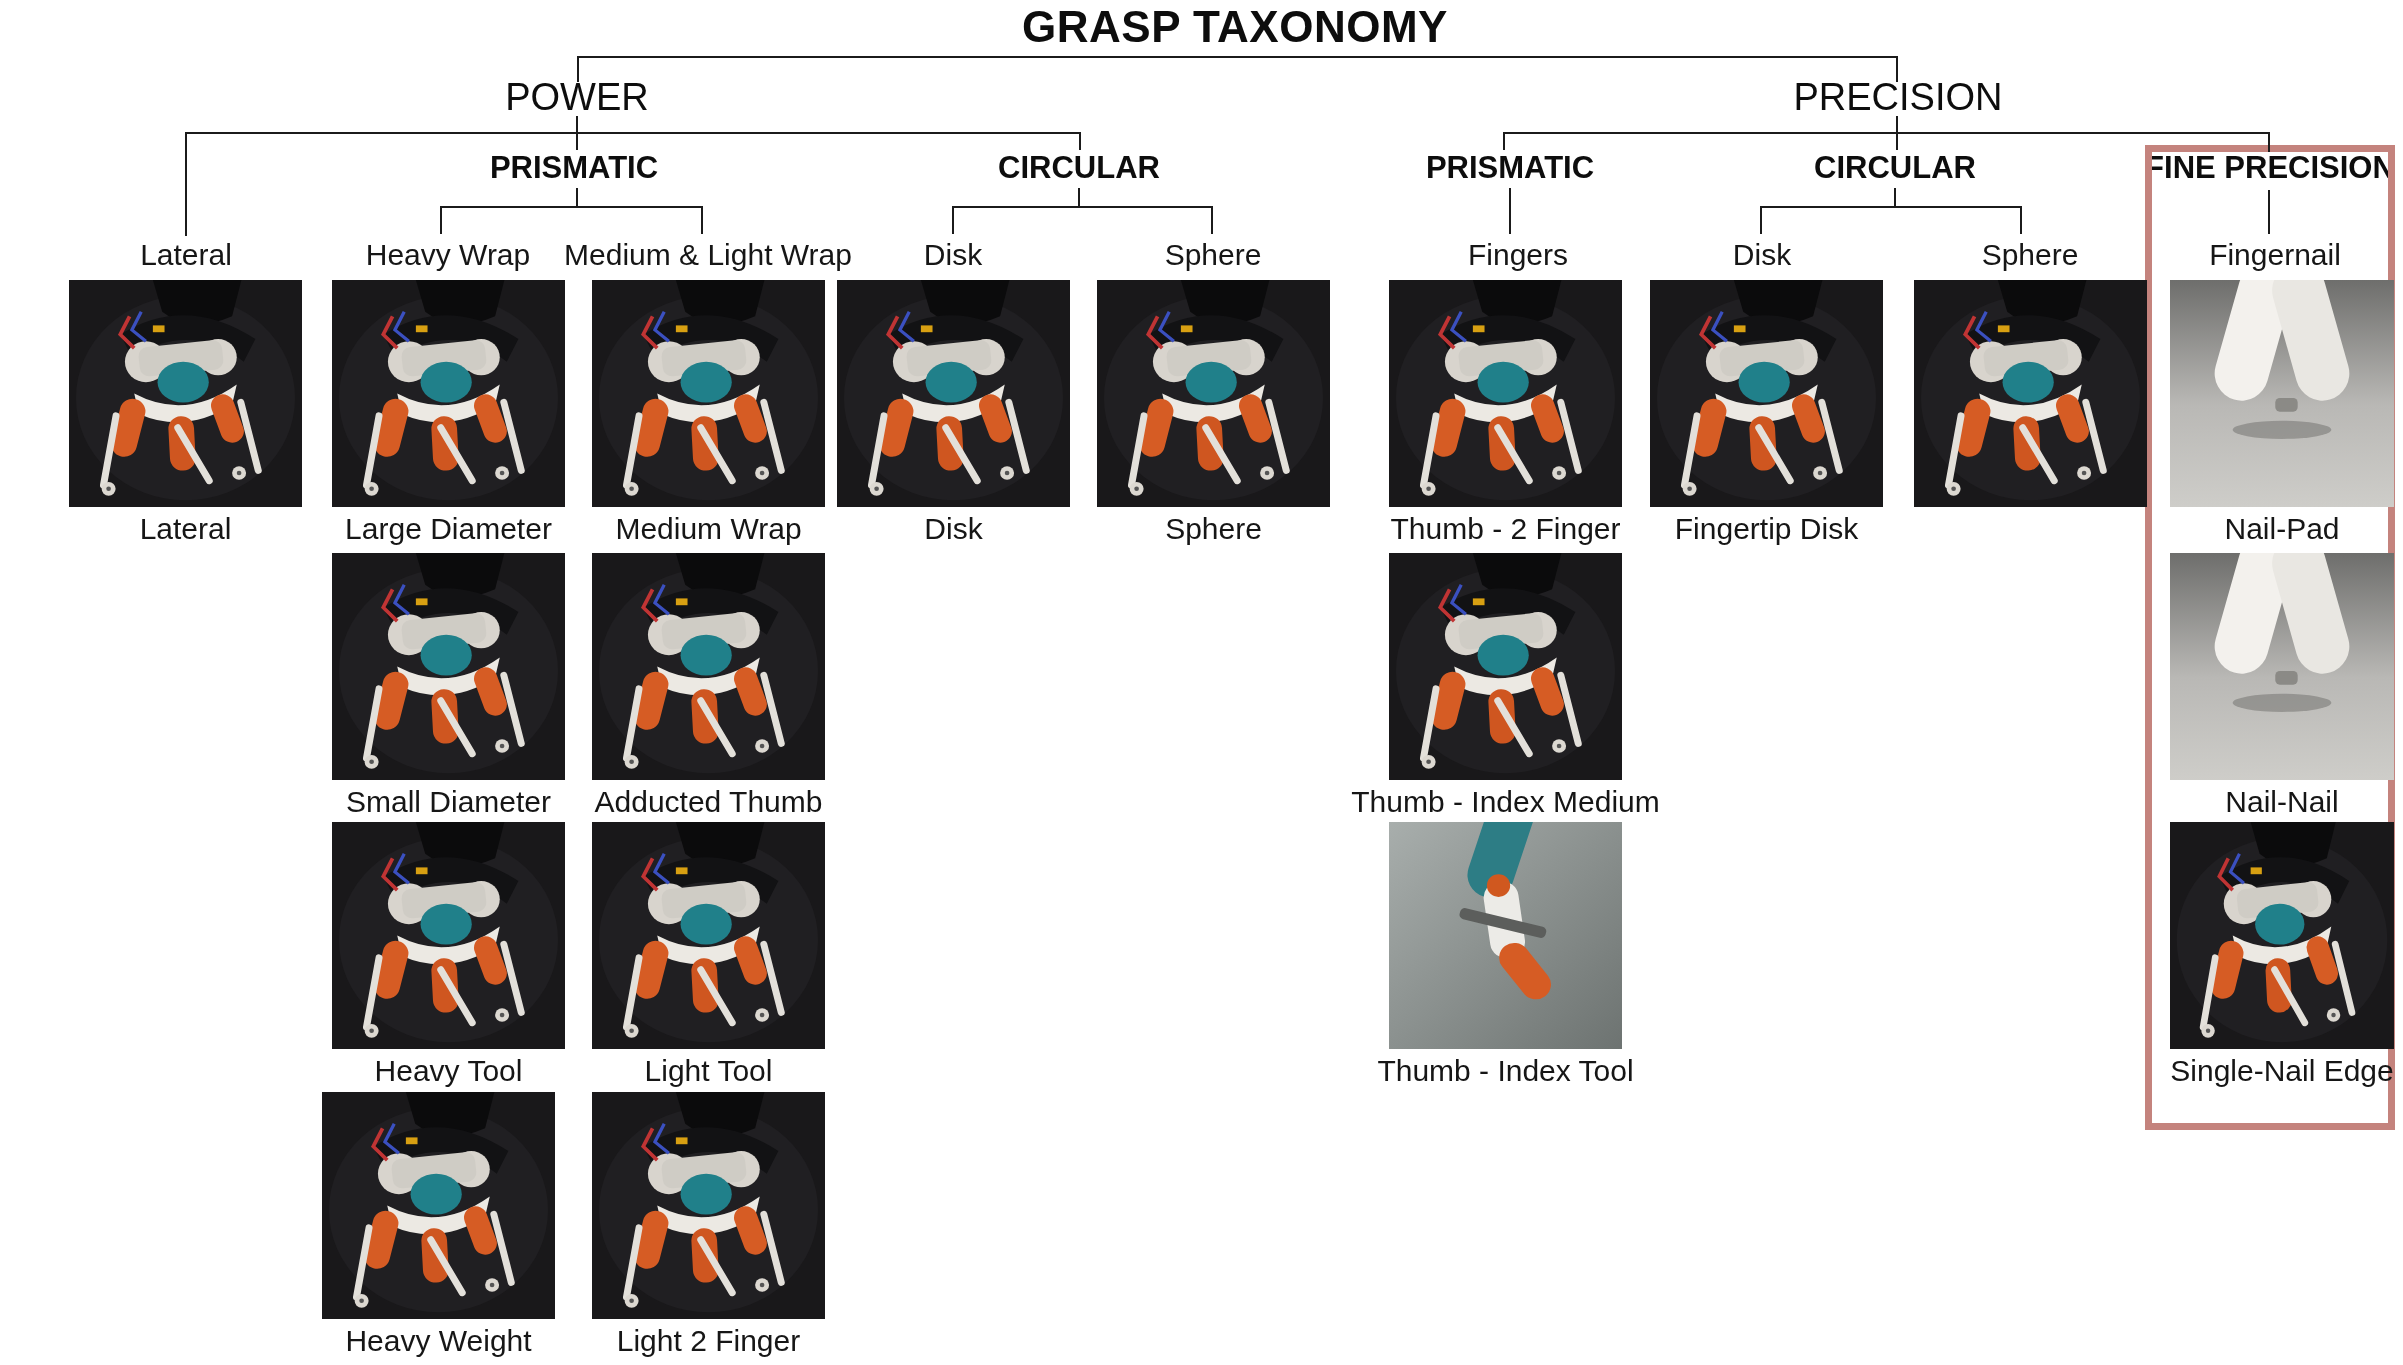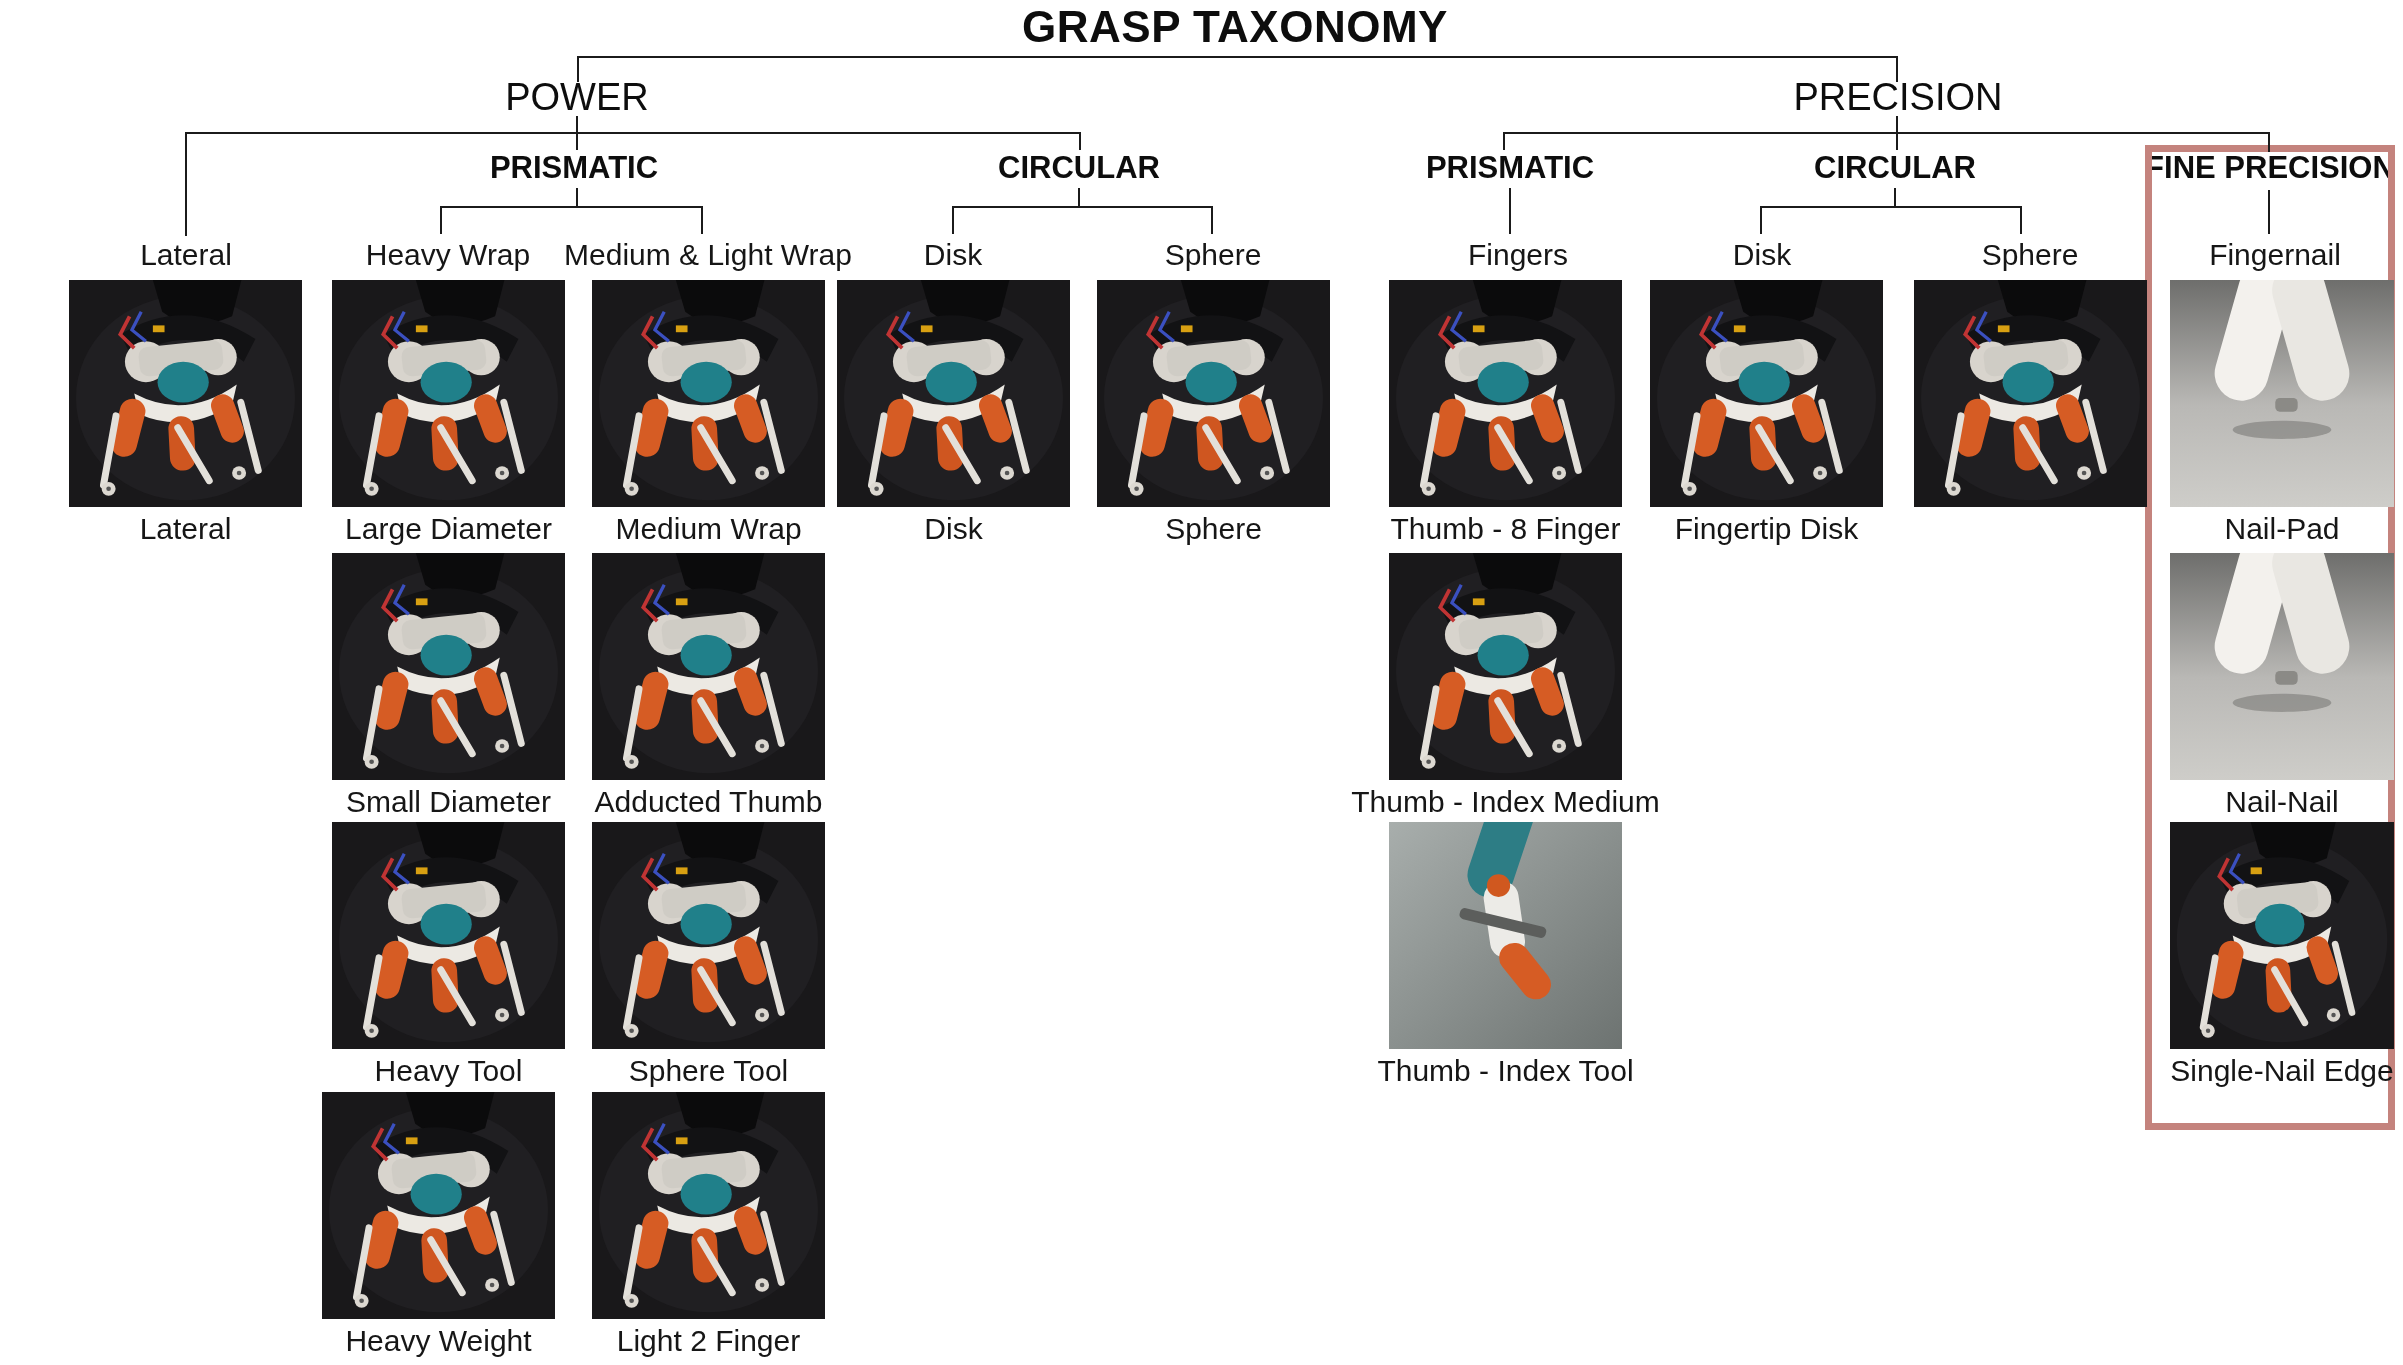--- a/index.html
+++ b/index.html
@@ -280,21 +280,21 @@
 <rect x="52" y="62" width="3" height="30" rx="1.5" fill="#e3e0da" transform="rotate(-30 53 77)"></rect>
 <circle cx="17" cy="92" r="3" fill="#dcd8d1"></circle>
         <circle cx="17" cy="92" r="1" fill="#555"></circle>
 <circle cx="73" cy="85" r="3" fill="#dcd8d1"></circle>
         <circle cx="73" cy="85" r="1" fill="#555"></circle>
 <polyline points="26,16 22,24 28,30" stroke="#c03434" stroke-width="1.6" fill="none"></polyline>
 <polyline points="31,14 27,22 33,27" stroke="#3b50c0" stroke-width="1.4" fill="none"></polyline>
 <rect x="36" y="20" width="5" height="3" fill="#d8a012"></rect>
 </svg>
     </div>
-  <figcaption>Thumb - 8 Finger</figcaption>
+  <figcaption>Thumb - 2 Finger</figcaption>
 </figure>
 <figure class="cell" style="left:1650px;top:280px;">
   <div class="thumb">
       <svg viewBox="0 0 100 100" preserveAspectRatio="none">
 <rect width="100" height="100" fill="#19181a"></rect>
 <ellipse cx="50" cy="52" rx="47" ry="45" fill="#201f22"></ellipse>
 <path d="M36,0 H74 L70,16 Q52,24 40,14 Z" fill="#0b0b0c"></path>
 <path d="M22,24 Q50,6 80,26 L75,36 Q52,18 27,34 Z" fill="#121214"></path>
 <circle cx="33" cy="36" r="9" fill="#d8d4cd"></circle>
         <circle cx="33" cy="36" r="1.6" fill="#77736d"></circle>
@@ -536,21 +536,21 @@
 <rect x="52" y="62" width="3" height="30" rx="1.5" fill="#e3e0da" transform="rotate(-30 53 77)"></rect>
 <circle cx="17" cy="92" r="3" fill="#dcd8d1"></circle>
         <circle cx="17" cy="92" r="1" fill="#555"></circle>
 <circle cx="73" cy="85" r="3" fill="#dcd8d1"></circle>
         <circle cx="73" cy="85" r="1" fill="#555"></circle>
 <polyline points="26,16 22,24 28,30" stroke="#c03434" stroke-width="1.6" fill="none"></polyline>
 <polyline points="31,14 27,22 33,27" stroke="#3b50c0" stroke-width="1.4" fill="none"></polyline>
 <rect x="36" y="20" width="5" height="3" fill="#d8a012"></rect>
 </svg>
     </div>
-  <figcaption>Sphere Tool</figcaption>
+  <figcaption>Light Tool</figcaption>
 </figure>
 <figure class="cell" style="left:1389px;top:822px;">
   <div class="thumb">
       <svg viewBox="0 0 100 100" preserveAspectRatio="none">
 <defs>
           <linearGradient id="gb" x1="0" y1="0" x2="1" y2="1">
 <stop offset="0" stop-color="#a8aeac"></stop>
             <stop offset="1" stop-color="#6d7371"></stop>
 </linearGradient>
         </defs>

